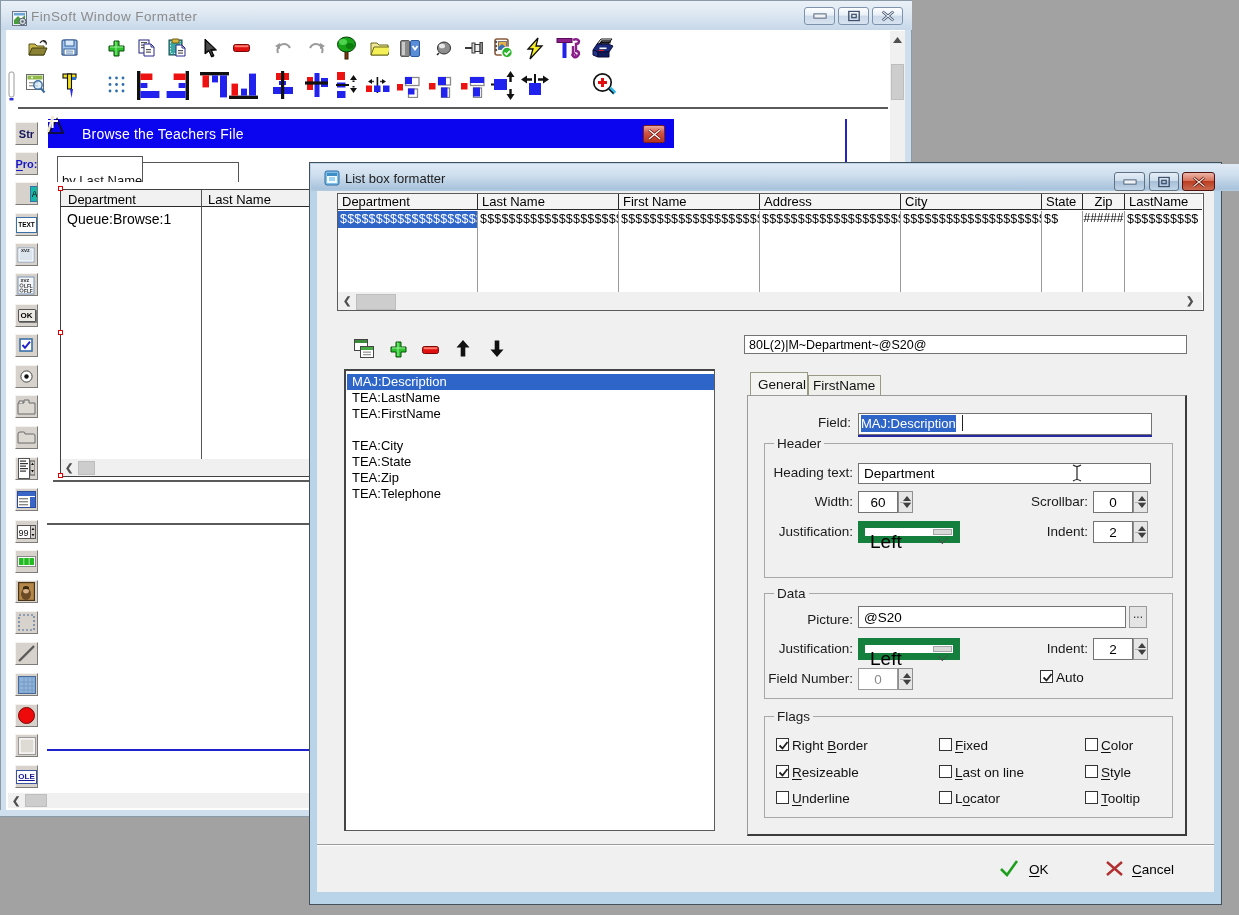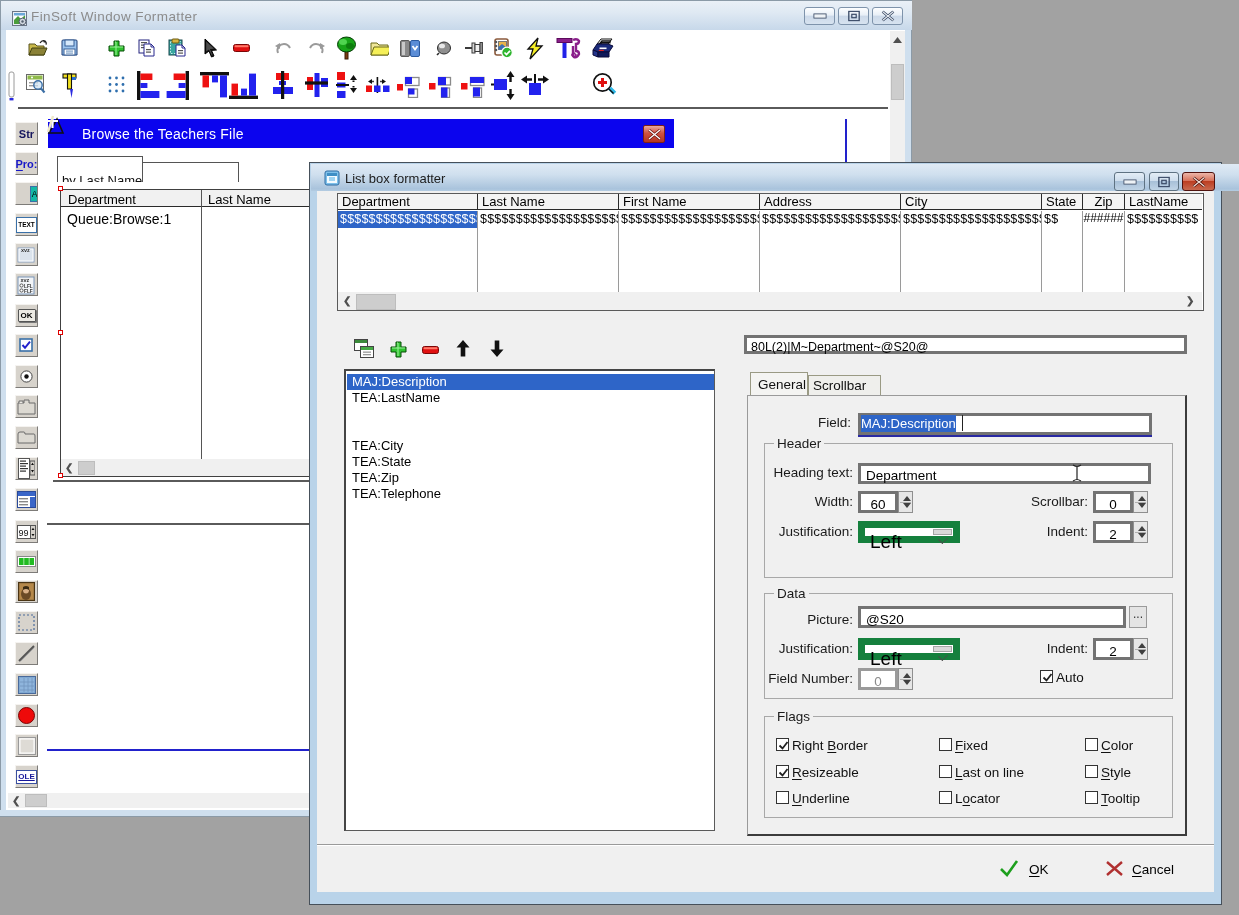--- a/index.html
+++ b/index.html
@@ -45,21 +45,21 @@
      border:1px solid #46505a; }
   #dtitle { position:absolute; left:1px; top:1px; width:1049px; height:27px;
     background:linear-gradient(#dfeaf5,#cfdfee 40%,#a9c3dc 92%,#b4cce2); }
   #dtitle .ttext { position:absolute; left:34px; top:7px; font-size:13px; color:#1c1c1c; }
   #dclient { position:absolute; left:7px; top:28px; width:897px; height:701px; background:#f0f0f0; }
   .dcap { position:absolute; top:8px; height:19px; border:1px solid #5e7282; border-radius:3px;
     background:linear-gradient(#e3edf6,#cfdeed 45%,#a8c0d8 50%,#c0d4e6); }
   .dcap svg, #dxbtn svg { position:absolute; left:50%; top:50%; transform:translate(-50%,-50%); }
   #dxbtn { position:absolute; top:8px; height:19px; border:1px solid #50120e; border-radius:3px;
     background:linear-gradient(#ecb6a9,#d8735c 45%,#bc3e22 50%,#c86a50); }
-  input, .inp { position:absolute; border:3px solid #737373; background:#fff; font-family:"Liberation Sans",sans-serif; }
+  input, .inp { position:absolute; border:1px solid #737373; background:#fff; font-family:"Liberation Sans",sans-serif; }
   .lblr { position:absolute; font-size:13.5px; color:#1a1a1a; white-space:nowrap; text-align:right; }
   .grp { position:absolute; border:1px solid #a8a8a8; }
   .grp > b { position:absolute; left:9px; top:-8px; background:#f0f0f0; font-weight:normal; font-size:13.5px; padding:0 3px; color:#1a1a1a;}
   .spin { position:absolute; width:15px; background:#e6e6e6; border:1px solid #8f8f8f; }
   .spin:before, .spin:after { content:""; position:absolute; left:3.5px; border-left:4px solid transparent; border-right:4px solid transparent; }
   .spin:before { top:4px; border-bottom:5px solid #3f3f3f; }
   .spin:after { bottom:4px; border-top:5px solid #3f3f3f; }
   .spin i { position:absolute; left:1px; right:1px; top:50%; height:1px; background:#b0b0b0; }
   .combo { position:absolute; background:#fff; border:7px solid #15803d; font-size:19px; color:#000; }
   .combo span { position:absolute; left:5px; top:3px; }
@@ -616,28 +616,29 @@
       </svg>
     <svg class="w" style="left:146px;top:177px" width="14" height="17" viewBox="0 0 14 17">
         <path d="M7 0 L13.5 7.5 L9.3 7.5 L9.3 16.5 L4.7 16.5 L4.7 7.5 L0.5 7.5 Z" fill="#111"></path>
       </svg>
     <svg class="w" style="left:180px;top:177px" width="14" height="17" viewBox="0 0 14 17">
         <path d="M7 17 L13.5 9.5 L9.3 9.5 L9.3 0.5 L4.7 0.5 L4.7 9.5 L0.5 9.5 Z" fill="#111"></path>
       </svg>
     <div id="flist">
       <div class="fitem" style="top:3px;background:#2e65c8;color:#fff;">MAJ:Description</div>
       <div class="fitem" style="top:19px;">TEA:LastName</div>
+      <div class="fitem" style="top:35px;">TEA:FirstName</div>
       <div class="fitem" style="top:67px;">TEA:City</div>
       <div class="fitem" style="top:83px;">TEA:State</div>
       <div class="fitem" style="top:99px;">TEA:Zip</div>
       <div class="fitem" style="top:115px;">TEA:Telephone</div>
     </div>
     <div class="inp" style="left:434px;top:172px;width:443px;height:19px;font-size:12.5px;padding:2px 0 0 4px;color:#000;">80L(2)|M~Department~@S20@</div>
     <div class="w" style="left:440px;top:209px;width:58px;height:24px;background:#f4f4f2;border:1px solid #9a9a84;border-bottom:none;font-size:13.5px;padding:4px 0 0 7px;color:#111;">General</div>
-    <div class="w" style="left:498px;top:212px;width:73px;height:21px;background:#efefec;border:1px solid #9a9a84;border-bottom:none;font-size:13.5px;padding:2px 0 0 4px;color:#111;">Scrollbar</div>
+    <div class="w" style="left:498px;top:212px;width:73px;height:21px;background:#efefec;border:1px solid #9a9a84;border-bottom:none;font-size:13.5px;padding:2px 0 0 4px;color:#111;">FirstName</div>
     <div class="w" style="left:437px;top:232px;width:440px;height:441px;border:1px solid #9a9a9a;border-right:2px solid #3c3c3c;border-bottom:2px solid #3c3c3c;background:#f0f0f0;"></div>
     <div class="lblr" style="left:441px;top:252px;width:100px;">Field:</div>
     <div class="inp" style="left:548px;top:250px;width:294px;height:22px;"></div>
     <div class="w" style="left:551px;top:252px;height:17px;background:#2e65c8;color:#fff;font-size:13px;padding-top:1px;">MAJ:Description</div>
       <div class="w" style="left:652px;top:252px;width:1px;height:16px;background:#222;"></div>
     <div class="w" style="left:548px;top:272px;width:294px;height:2px;background:#2929a3;"></div>
     <div class="grp" style="left:454px;top:280px;width:409px;height:135px;">
         <b>Header</b>
       </div>
     <div class="lblr" style="left:443px;top:302px;width:100px;">Heading text:</div>

